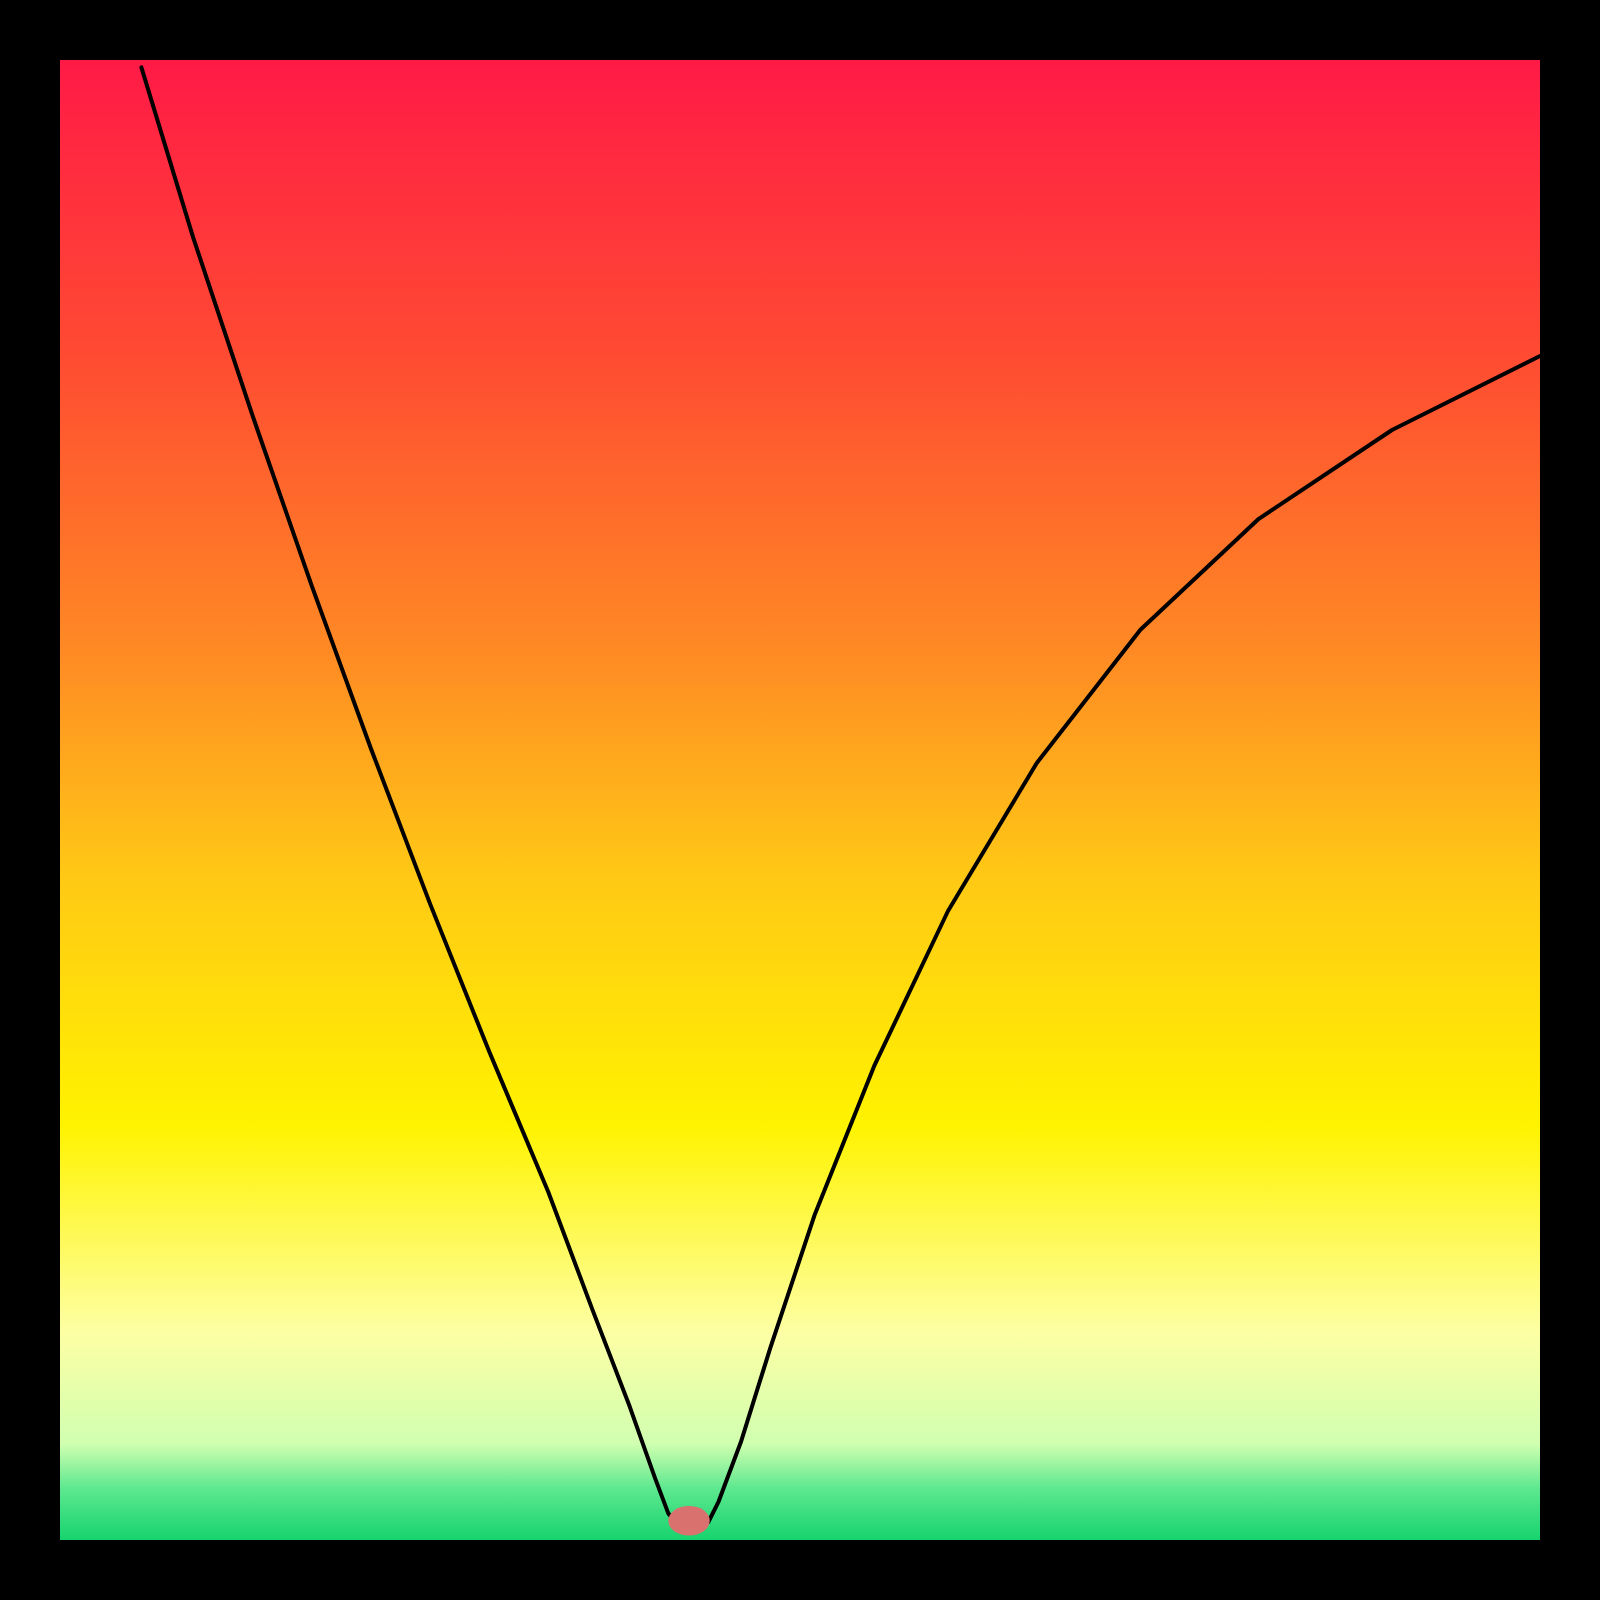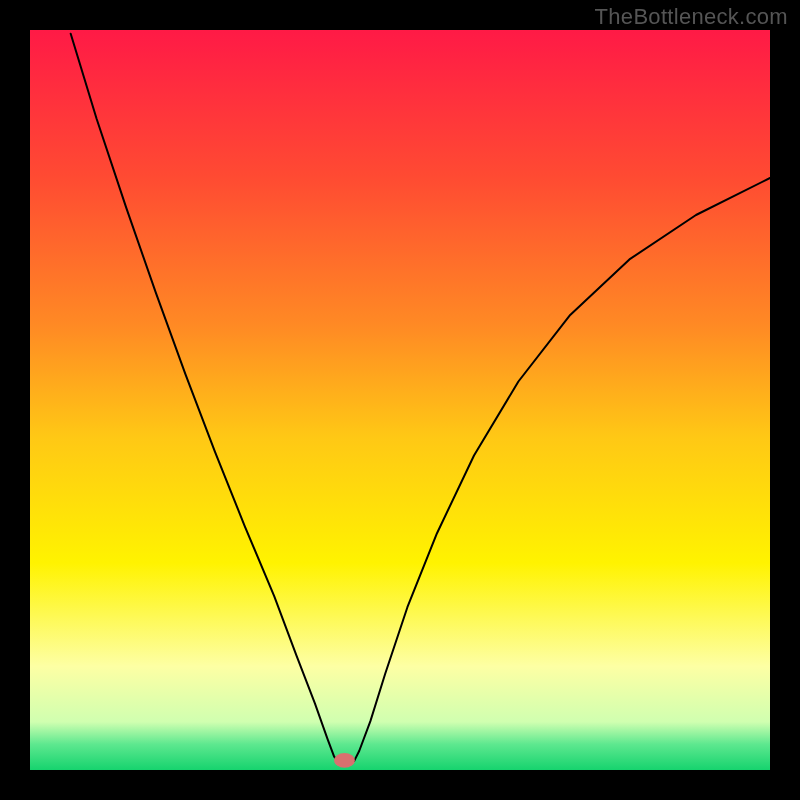--- a/index.html
+++ b/index.html
@@ -30,21 +30,20 @@
   svg {
     position: absolute;
     top: 0;
     left: 0;
   }
 </style>
 </head>
 <body>
 <div class="frame">
 
-  <div class="watermark">TheBottleneck.com</div>
 
   <svg id="chart-svg" width="800" height="800" viewBox="0 0 800 800">
       <defs>
         <linearGradient id="bg-grad" x1="0" y1="0" x2="0" y2="1">
           <stop offset="0%" stop-color="#ff1a46"></stop>
           <stop offset="20%" stop-color="#ff4b32"></stop>
           <stop offset="40%" stop-color="#ff8a24"></stop>
           <stop offset="55.00000000000001%" stop-color="#ffc815"></stop>
           <stop offset="72%" stop-color="#fff300"></stop>
           <stop offset="86%" stop-color="#fdffa4"></stop>

